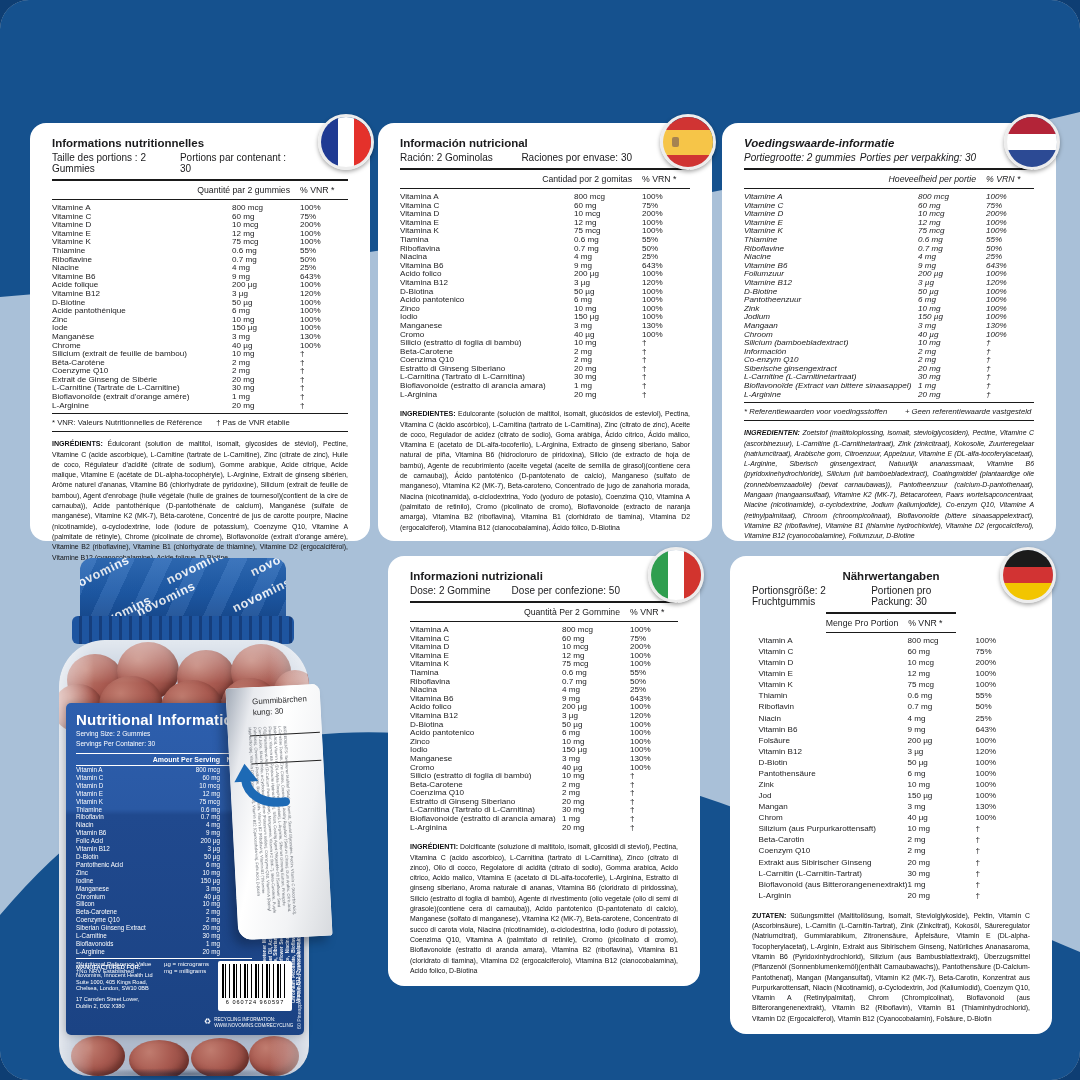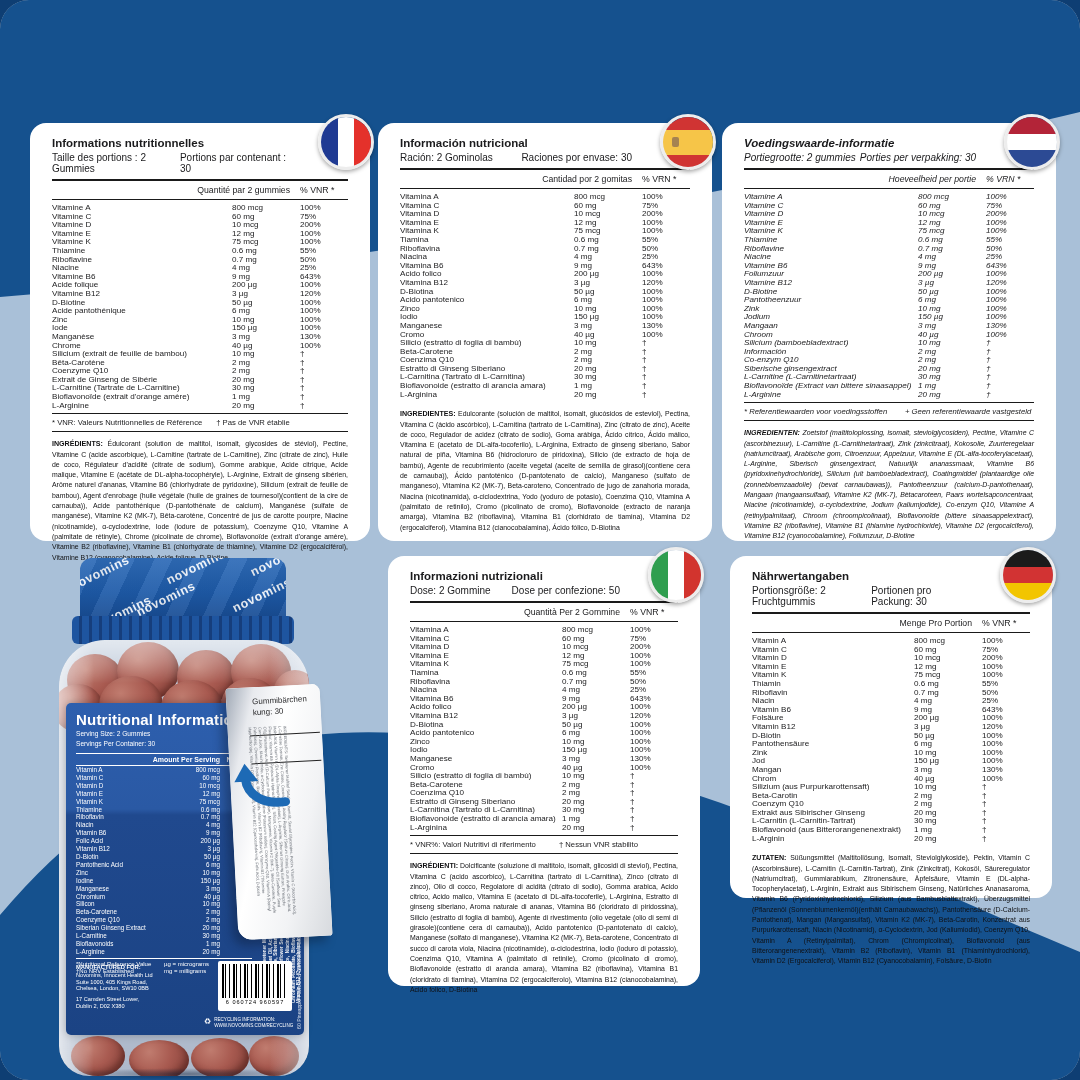--- a/index.html
+++ b/index.html
@@ -670,28 +670,24 @@
           <span class="n">Bioflavonoide (estratto di arancia amara)</span>
           <span class="a">1 mg</span>
           <span class="p">†</span>
         </div>
         <div class="nrow">
           <span class="n">L-Arginina</span>
           <span class="a">20 mg</span>
           <span class="p">†</span>
         </div>
       </div>
-    <div class="tfoot">
-      <span class="fl">* VNR%: Valori Nutritivi di riferimento</span>
-      <span class="fr2">† Nessun VNR stabilito</span>
-    </div>
     <p class="p-ing"><b>INGRÉDIENTI:</b> <span>Dolcificante (soluzione di maltitolo, isomalt, glicosidi di steviol), Pectina, Vitamina C (acido ascorbico), L-Carnitina (tartrato di L-Carnitina), Zinco (citrato di zinco), Olio di cocco, Regolatore di acidità (citrato di sodio), Gomma arabica, Acido citrico, Acido malico, Vitamina E (acetato di DL-alfa-tocoferile), L-Arginina, Estratto di ginseng siberiano, Aroma naturale di ananas, Vitamina B6 (cloridrato di piridossina), Silicio (estratto di foglia di bambù), Agente di rivestimento (olio vegetale (olio di semi di girasole)(contiene cera di carnauba)), Acido pantotenico (D-pantotenato di calcio), Manganese (solfato di manganese), Vitamina K2 (MK-7), Beta-carotene, Concentrato di succo di carota viola, Niacina (nicotinamide), α-ciclodestrina, Iodio (ioduro di potassio), Coenzima Q10, Vitamina A (palmitato di retinile), Cromo (picolinato di cromo), Bioflavonoide (estratto di arancia amara), Vitamina B2 (riboflavina), Vitamina B1 (cloridrato di tiamina), Vitamina D2 (ergocalciferolo), Vitamina B12 (cianocobalamina), Acido folico, D-Biotina</span></p>
   </div>
 
-  <div class="card" style="left:730px;top:556px;width:322px;height:342px;">
+  <div class="card" style="left:730px;top:556px;width:322px;height:478px;align-items:center;">
     <div class="flag">
       <span class="h de1"></span>
         <span class="h de2"></span>
         <span class="h de3"></span>
     </div>
     <div class="p-title">Nährwertangaben</div>
     <div class="p-sub">
       <span>Portionsgröße: 2 Fruchtgummis</span>
       <span>Portionen pro Packung: 30</span>
     </div>

